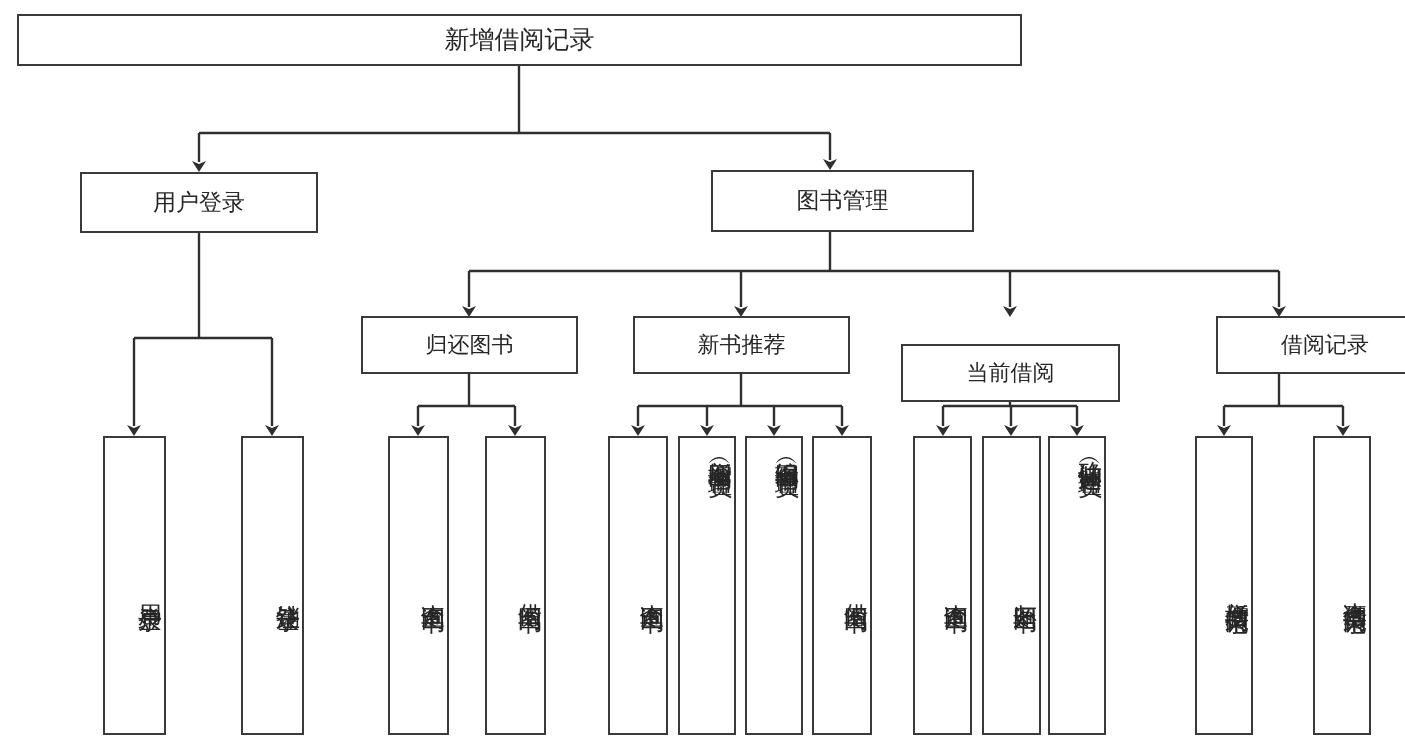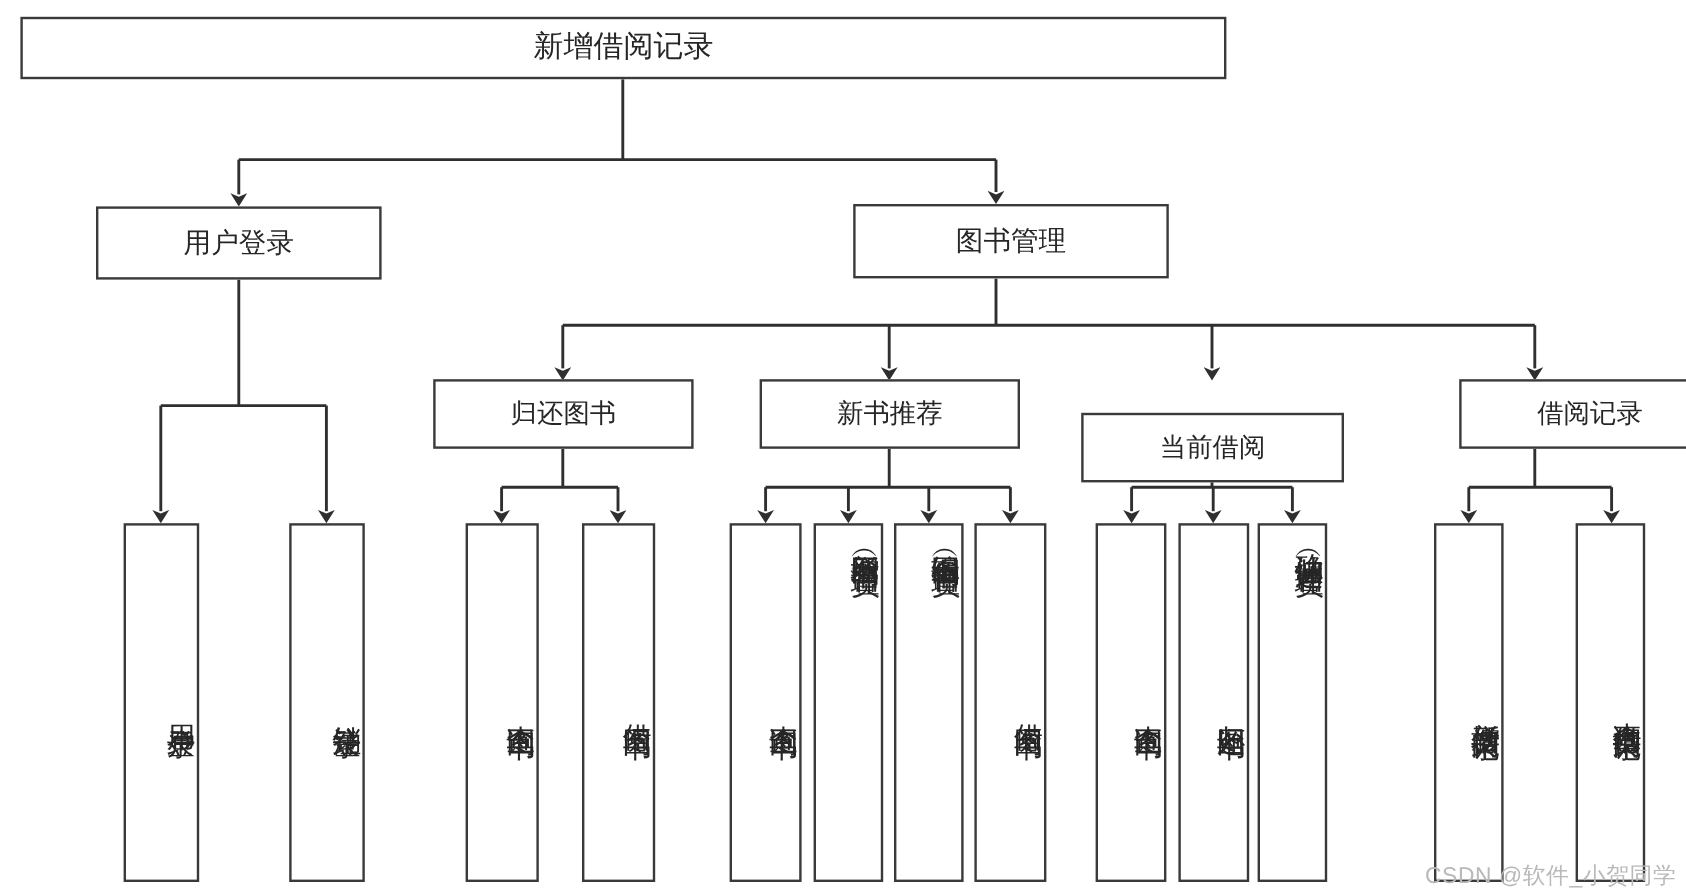--- a/index.html
+++ b/index.html
@@ -167,15 +167,14 @@
   <div class="node leaf" style="left:913px; top:436px; width:59px; height:299px;">查询图书</div>
 
   <div class="node leaf" style="left:982px; top:436px; width:59px; height:299px;">归还图书</div>
 
   <div class="node leaf topalign" style="left:1048px; top:436px; width:58px; height:299px;">确认归还（管理员）</div>
 
   <div class="node leaf" style="left:1195px; top:436px; width:58px; height:299px;">新增借阅记录</div>
 
   <div class="node leaf" style="left:1313px; top:436px; width:58px; height:299px;">查询借阅记录</div>
 
-  <div id="watermark">CSDN @软件_小贺同学</div>
 
 </div>
 
 </body></html>

